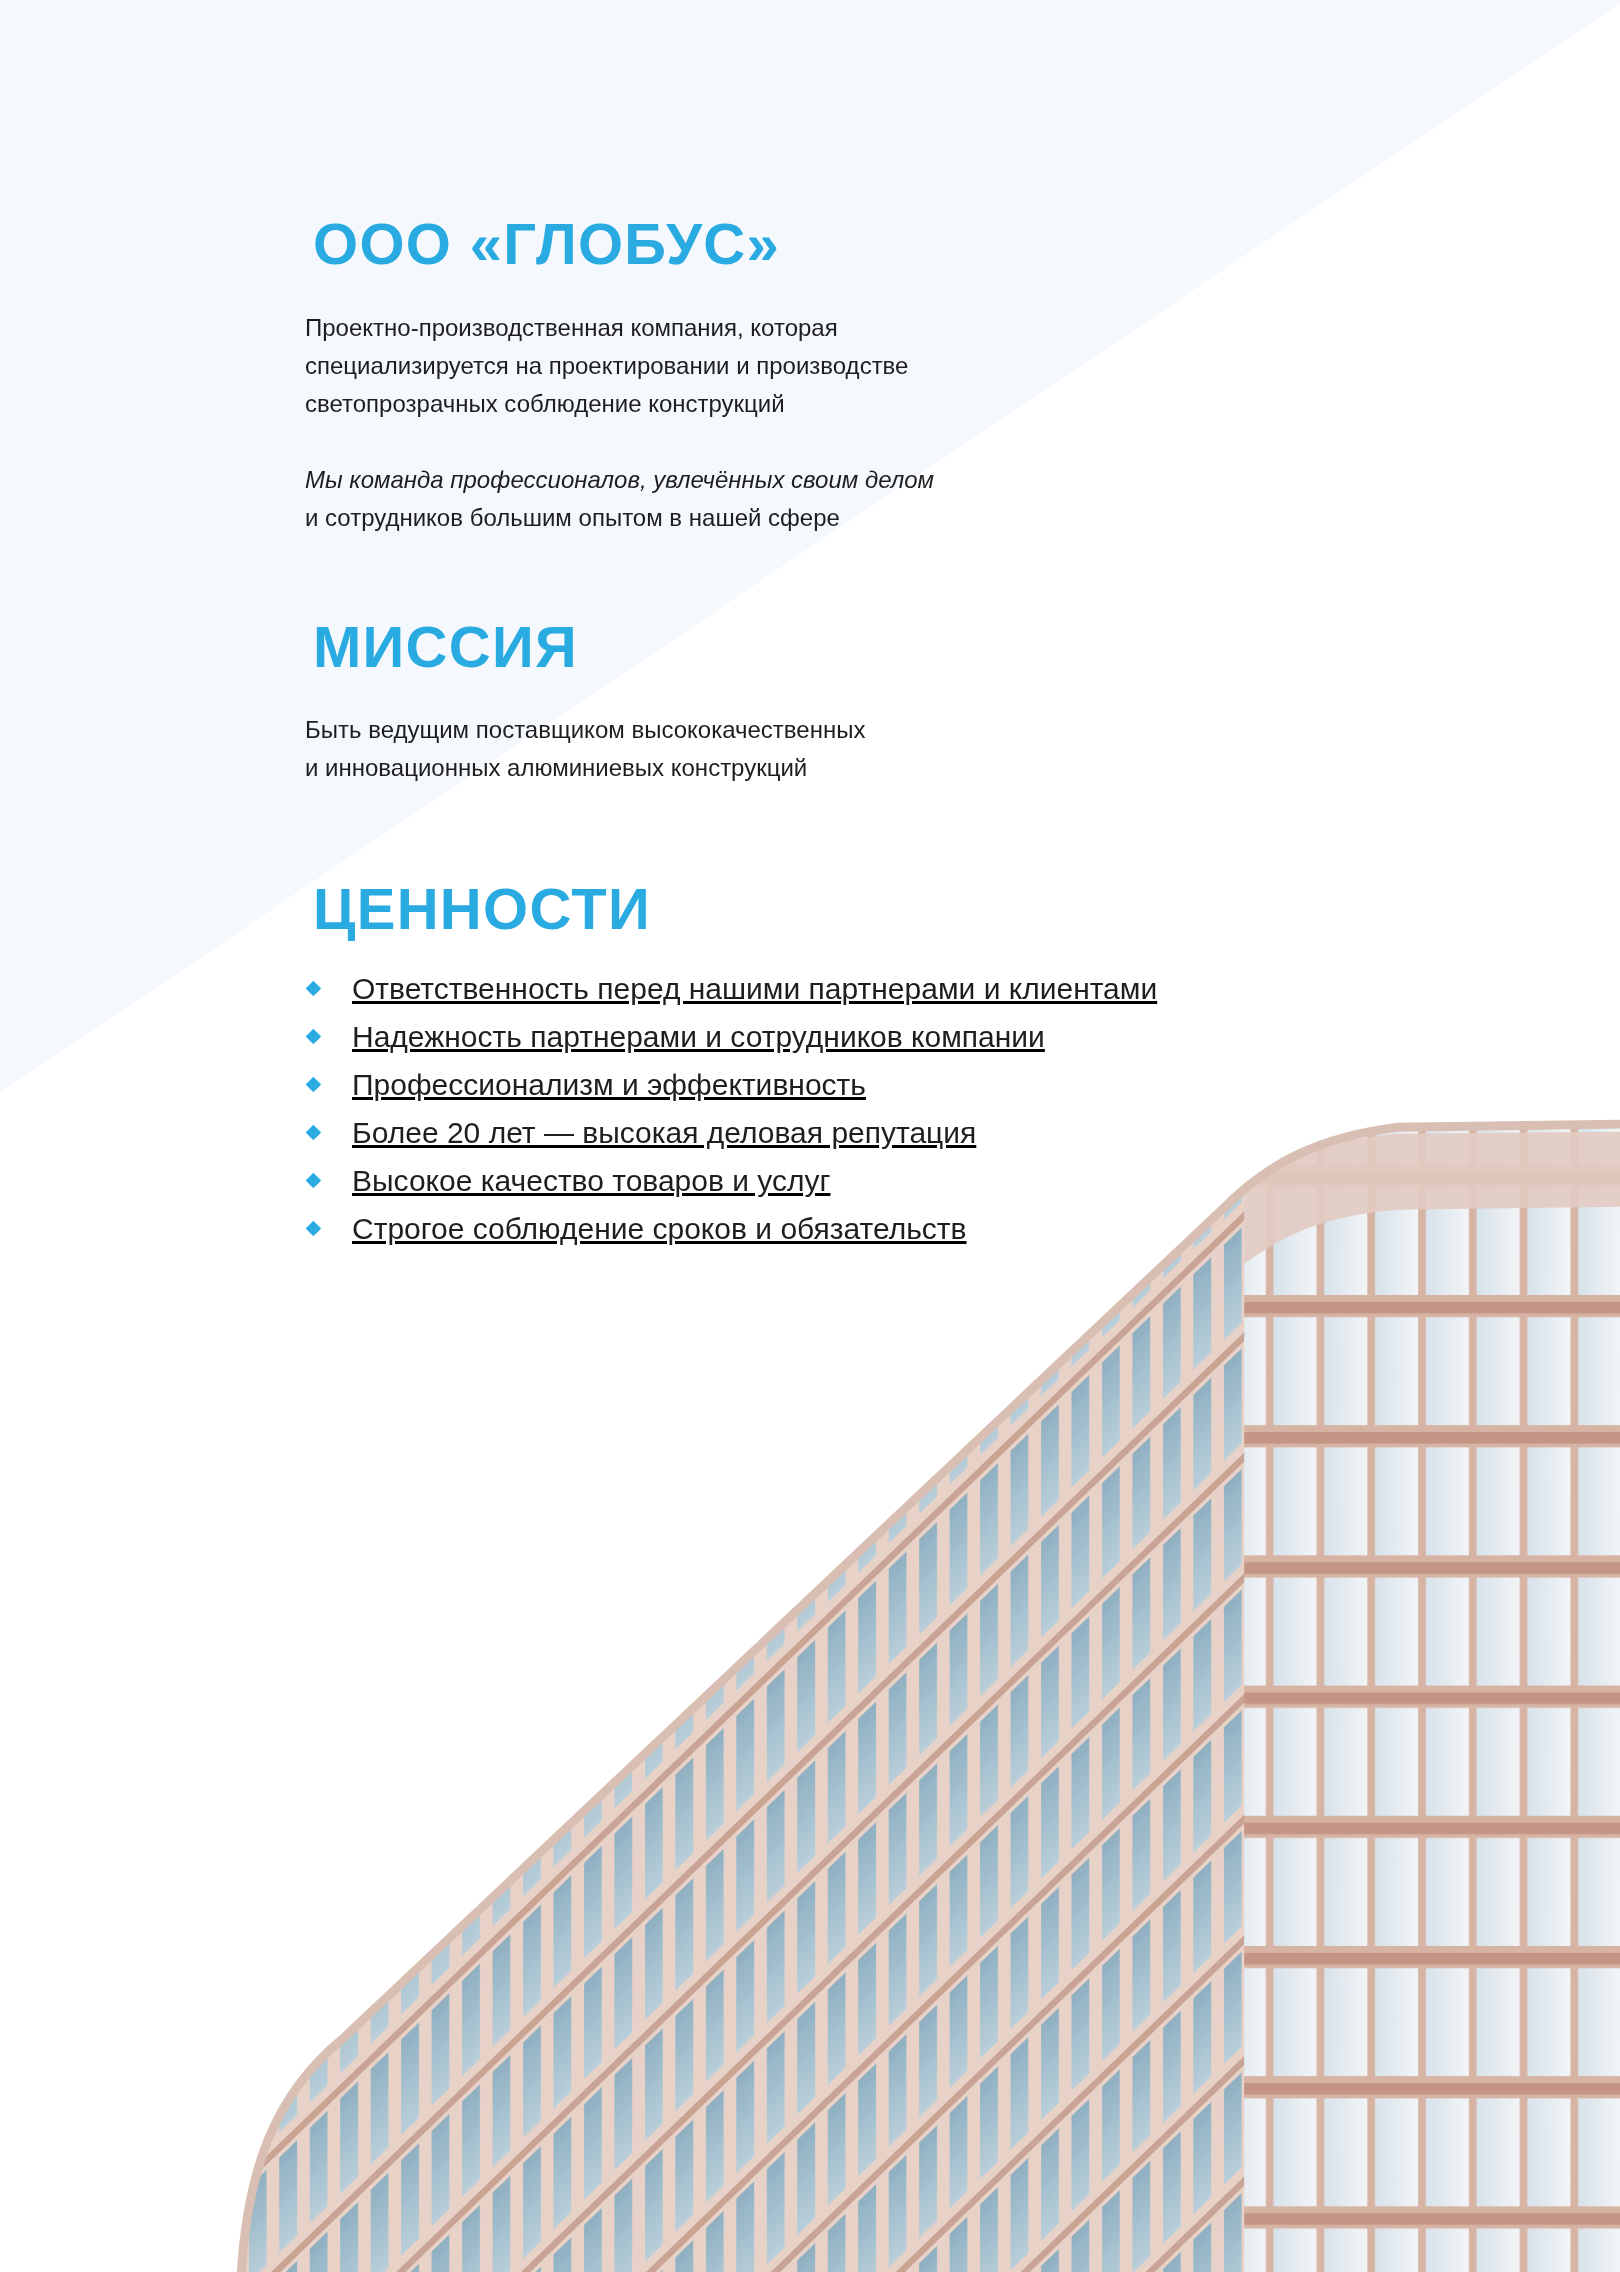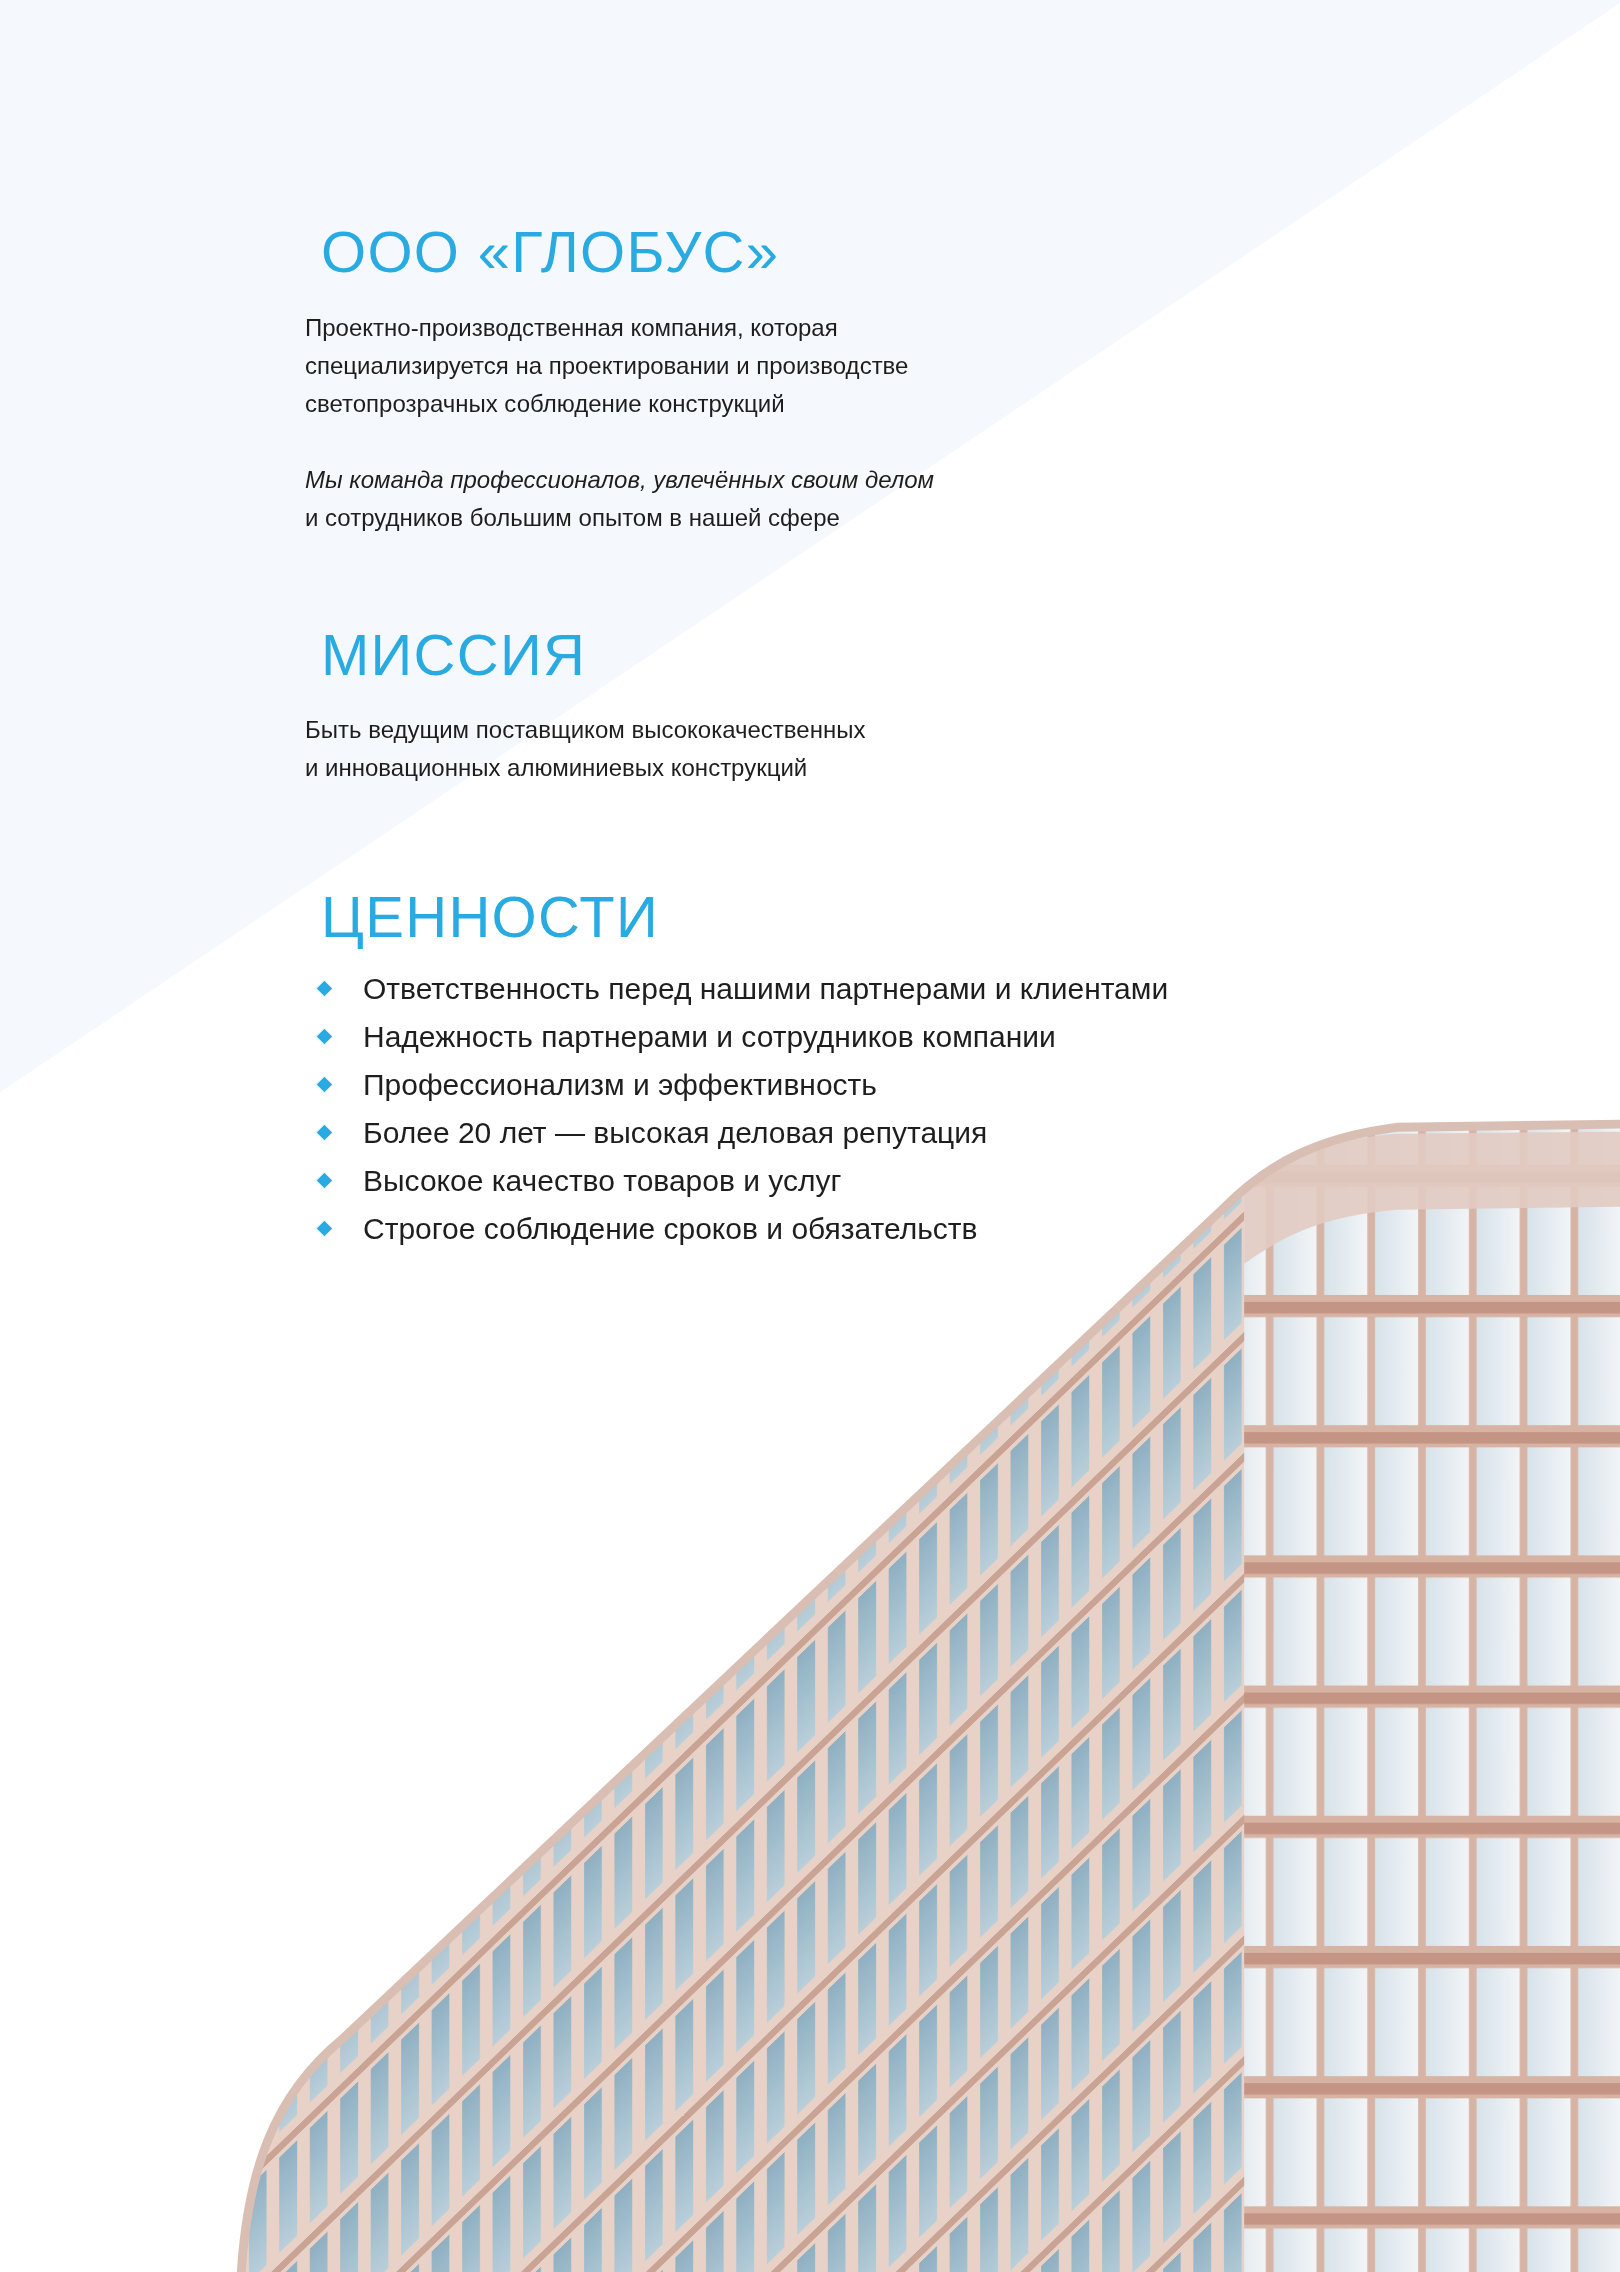--- a/index.html
+++ b/index.html
@@ -1,21 +1,21 @@
 <!DOCTYPE html>
 <html style="font-size:10.2px"><head>
 <meta charset="utf-8">
 <style>
   html,body{margin:0;padding:0;}
   body{width:1620px;height:2273px;position:relative;overflow:hidden;background:#ffffff;font-family:"Liberation Sans","DejaVu Sans",sans-serif;}
   .bg-tint{position:absolute;left:0;top:0;width:1620px;height:2273px;}
   .content{position:absolute;left:305px;top:0;width:1016px;}
-  .h{color:#29abe2;font-weight:normal;font-size:58px;letter-spacing:1.3px;margin:16px;position:absolute;left:0;white-space:nowrap;}
+  .h{color:#29abe2;font-weight:bold;font-size:58px;letter-spacing:1.3px;margin:8px;position:absolute;left:0;white-space:nowrap;}
   .p{color:#1e1e1e;font-size:24px;line-height:38px;position:absolute;left:0;white-space:nowrap;margin:0;}
-  .values{position:absolute;left:11px;top:970px;list-style:none;margin:0;padding:0;}
+  .values{position:absolute;left:0;top:970px;list-style:none;margin:0;padding:0;text-decoration:underline;}
   .values li{position:relative;height:48px;font-size:30px;line-height:38px;color:#1e1e1e;padding-left:47px;white-space:nowrap;}
   .bullet{position:absolute;left:2.5px;top:12.7px;width:10.8px;height:10.8px;background:#29abe2;transform:rotate(45deg);}
   .building{position:absolute;left:0;top:0;width:1620px;height:2273px;}
 </style>
 </head>
 <body>
 
 <svg class="bg-tint" viewBox="0 0 2552 3579" preserveAspectRatio="none">
   <polygon points="0,0 2552,0 2552,5 0,1720" fill="#f5f9fd"></polygon>
 </svg>

